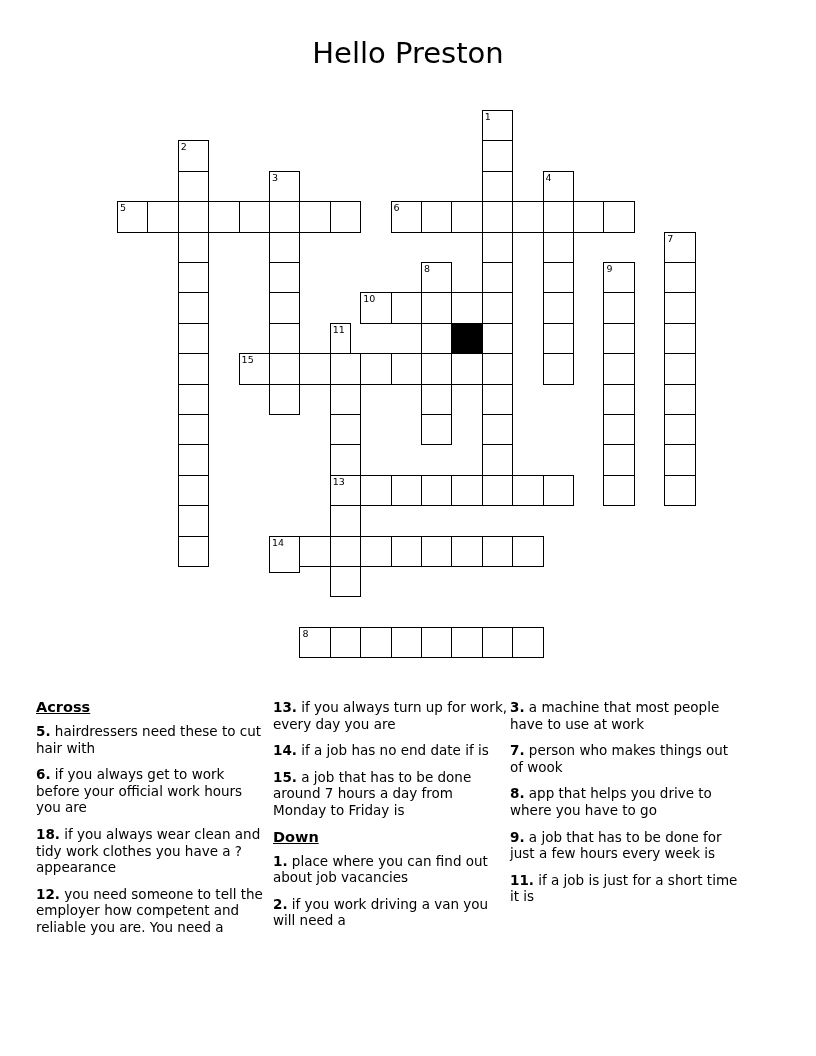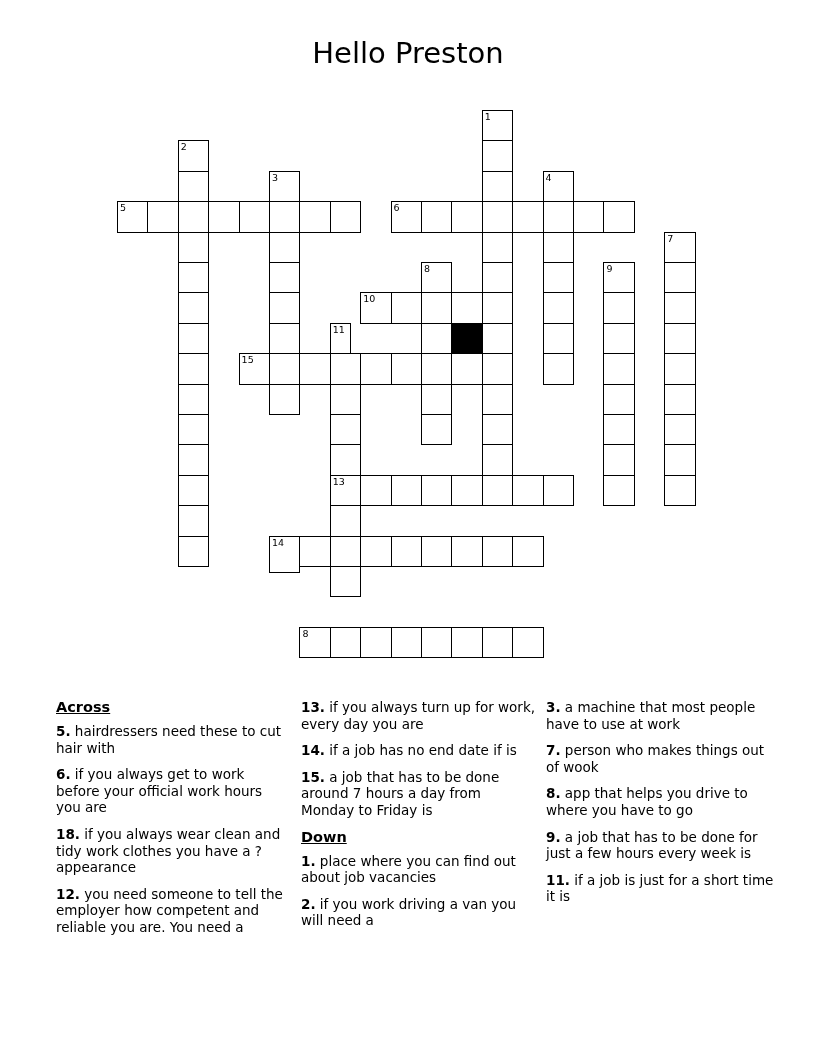--- a/index.html
+++ b/index.html
@@ -20,22 +20,22 @@
   .cell {
     position: absolute; box-sizing: border-box;
     border: 1px solid #000; background: #fff;
   }
   .cell.black { background: #000; }
   .cell-num {
     position: absolute; top: 0; left: 2px;
     font-size: 9.5px; line-height: 11px;
   }
   .clues {
-    position: absolute; left: 56px; top: 699px; width: 726px;
-    display: flex; gap: 10px;
+    position: absolute; left: 36px; top: 699px; width: 726px;
+    display: flex; gap: 2px;
   }
   .clue-col { width: 235px; flex: 0 0 auto; }
   .clue-header {
     font-weight: 700; text-decoration: underline;
     font-size: 14.5px; margin: 0 0 8px 0;
   }
   .clue { font-size: 13.5px; line-height: 1.23; margin: 0 0 10px 0; }
   .clue-num { font-weight: 700; text-align: center; }
 </style>
 </head>

